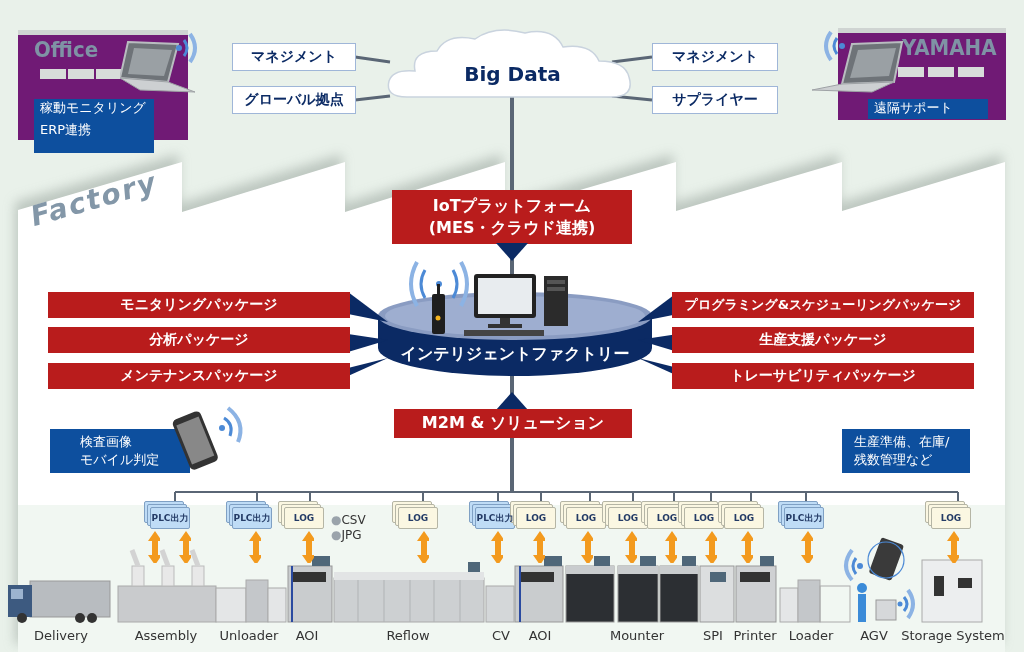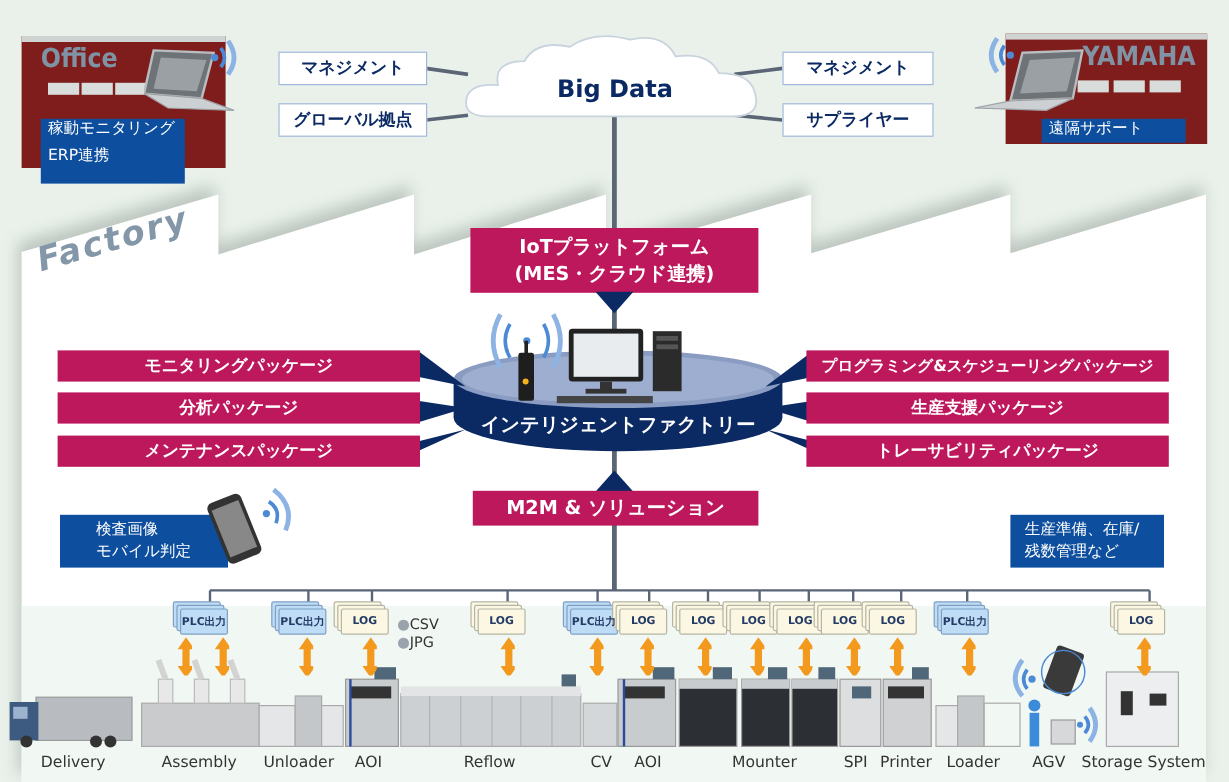--- a/index.html
+++ b/index.html
@@ -1,21 +1,21 @@
 <!DOCTYPE html>
 <html><head>
 <meta charset="utf-8">
 <style>
   * { box-sizing: border-box; margin: 0; padding: 0; }
   body { width: 1024px; height: 652px; overflow: hidden; background: #e9f1ea; font-family: "DejaVu Sans", "Liberation Sans", sans-serif; position: relative; }
   .abs { position: absolute; }
-  .navy { background: #be185d; color: #fff; font-weight: bold; display: flex; align-items: center; justify-content: center; text-align: center; }
+  .navy { background: #b91c1c; color: #fff; font-weight: bold; display: flex; align-items: center; justify-content: center; text-align: center; }
   .blue { background: #0d4f9e; color: #fff; font-size: 13px; }
   .wbox { background: #fff; border: 1.5px solid #9fb6d8; color: #0b2a64; font-weight: bold; font-size: 14px; display: flex; align-items: center; justify-content: center; }
-  .bldg { background: #7f1d1d; border-top: 5px solid #cfd4d2; }
+  .bldg { background: #701a75; border-top: 5px solid #cfd4d2; }
   .bldg-title { font-weight: bold; color: #7f93a5; font-size: 22px; font-family: "DejaVu Sans Condensed", "DejaVu Sans", sans-serif; }
   .win { position: absolute; width: 26px; height: 10px; background: #d8dcda; }
   .label-line { padding-left: 6px; height: 32px; line-height: 18px; }
   .pkg { height: 26px; font-size: 14px; }
   .machine-label { font-size: 13px; color: #333; text-align: center; width: 120px; margin-left: -60px; }
   .tag { position: absolute; width: 40px; height: 22px; font-size: 9px; font-weight: bold; display: flex; align-items: center; justify-content: center; }
   .tag .layer { position: absolute; width: 100%; height: 100%; border: 1px solid #7fa0c4; border-radius: 2px; }
   .tag.plc .layer { background: #bfdcf6; }
   .tag.log .layer { background: #fbf7e2; border-color: #b5b5a5; }
   .tag span { position: relative; z-index: 2; color: #243b66; }

